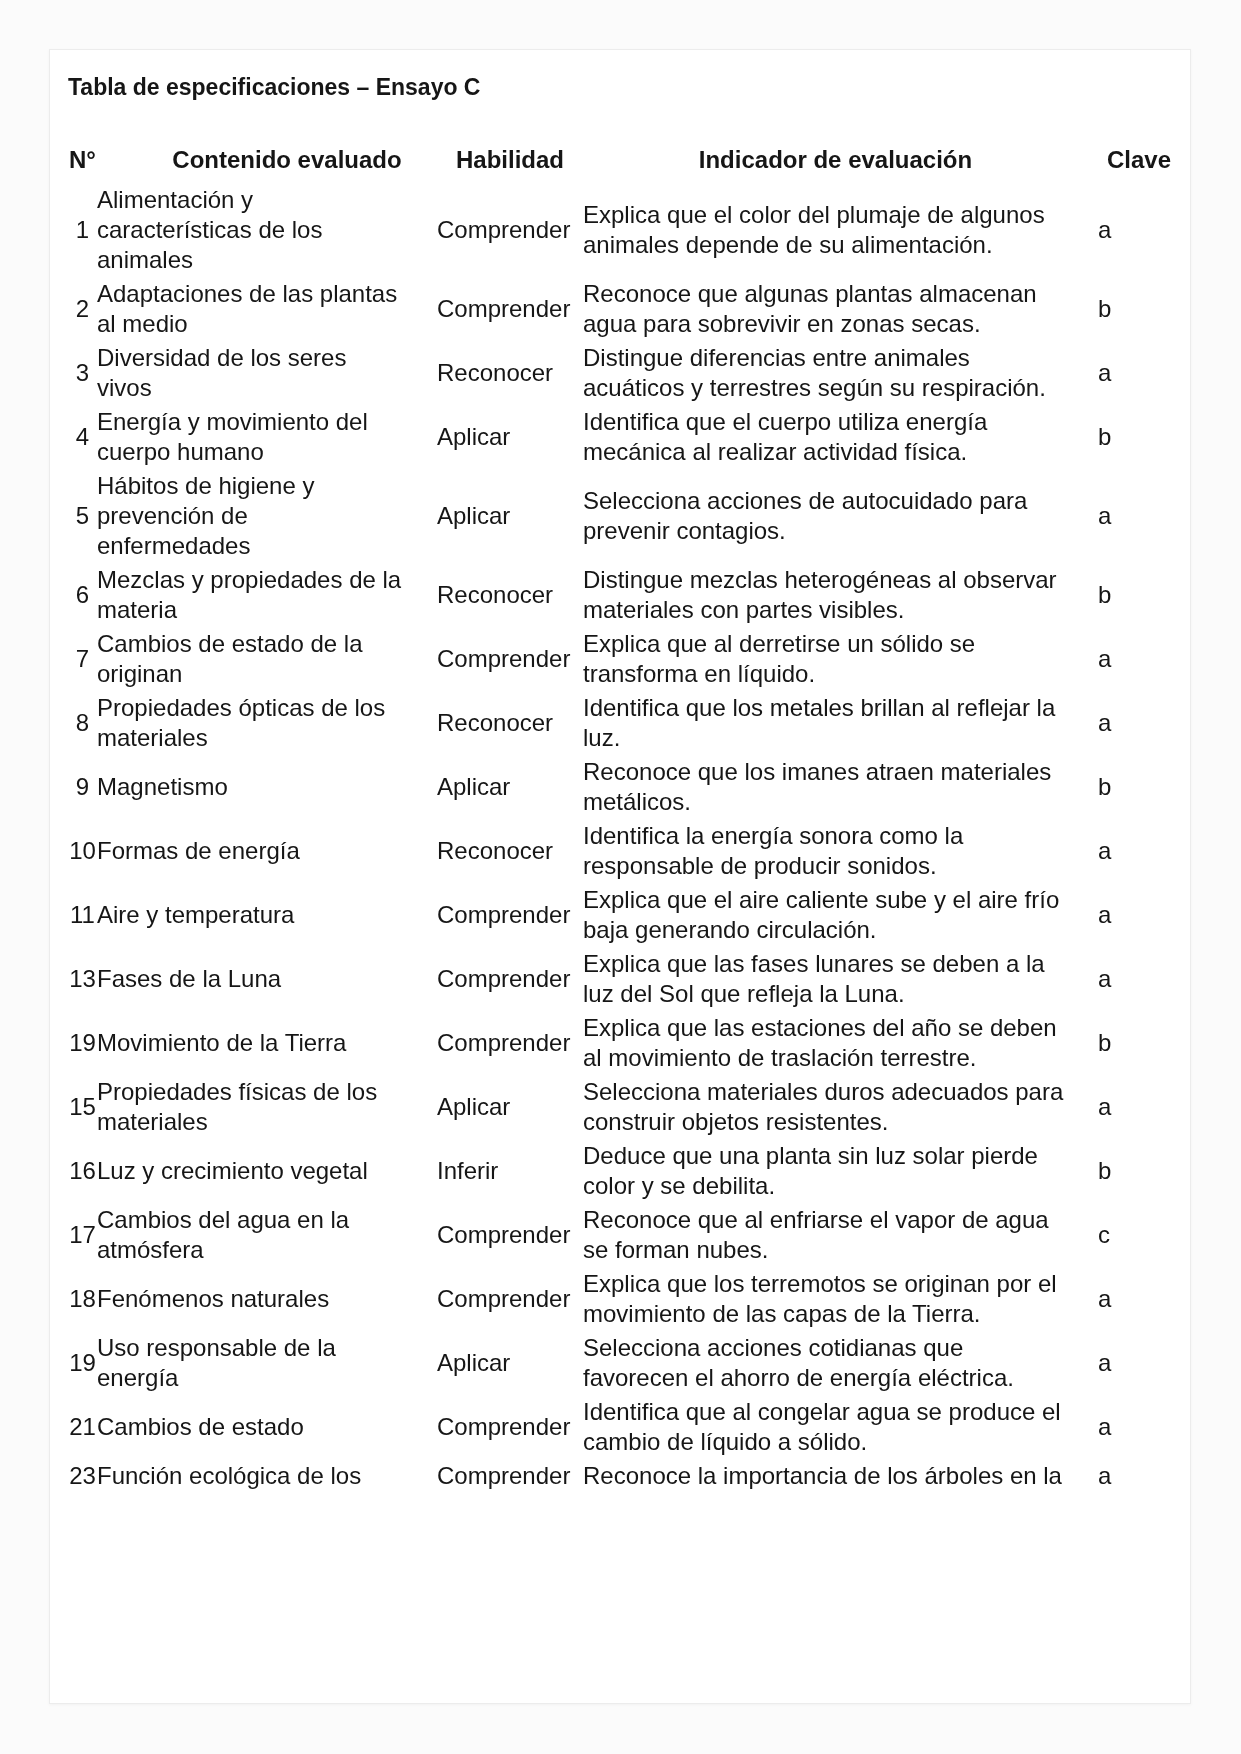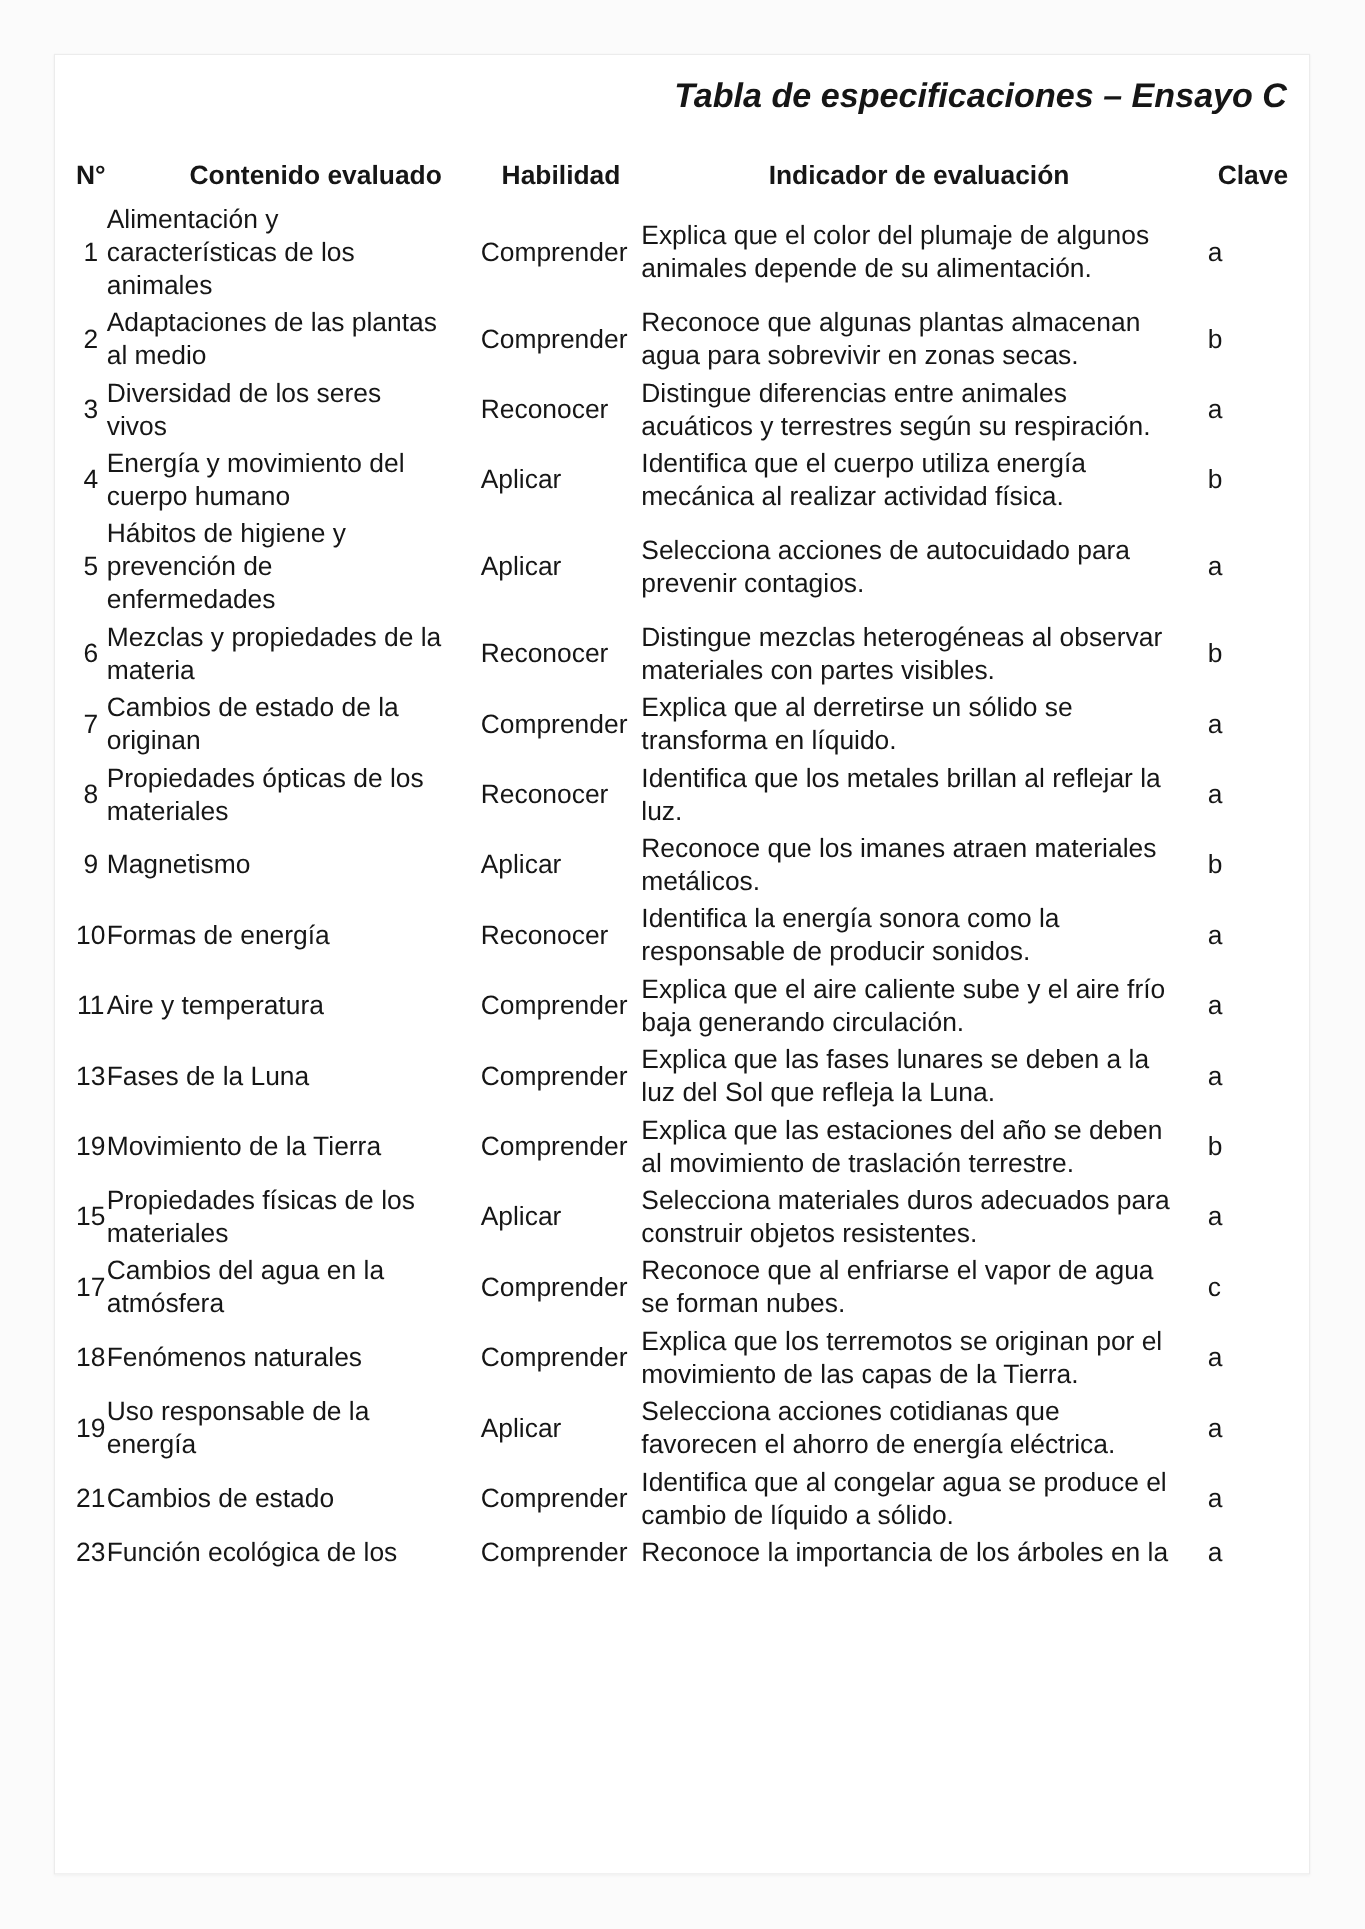--- a/index.html
+++ b/index.html
@@ -14,26 +14,25 @@
     left: 49px;
     top: 49px;
     width: 1142px;
     height: 1655px;
     background: #ffffff;
     border: 1px solid #ececec;
     box-shadow: 0 1px 3px rgba(0,0,0,0.04);
     padding: 22px 0 0 18px;
   }
   .doc-title {
-    font-size: 31px;
+    font-size: 23px;
     font-weight: bold;
     line-height: 30px;
-    text-align: right;
+    text-align: left;
     margin-right: 20px;
-    font-style: italic;
   }
   table.spec-table {
     border-collapse: collapse;
     table-layout: fixed;
     width: 1122px;
     margin-top: 43px;
   }
   col.c-num  { width: 29px; }
   col.c-cont { width: 340px; }
   col.c-hab  { width: 146px; }
@@ -215,20 +214,28 @@
   <tr>
     <td class="t-num">15</td>
     <td class="t-cont">Propiedades físicas de los
 materiales</td>
     <td class="t-hab">Aplicar</td>
     <td class="t-ind">Selecciona materiales duros adecuados para
 construir objetos resistentes.</td>
     <td class="t-key">a</td>
   </tr>
 
+  <tr>
+    <td class="t-num">16</td>
+    <td class="t-cont">Luz y crecimiento vegetal</td>
+    <td class="t-hab">Inferir</td>
+    <td class="t-ind">Deduce que una planta sin luz solar pierde
+color y se debilita.</td>
+    <td class="t-key">b</td>
+  </tr>
 
   <tr>
     <td class="t-num">17</td>
     <td class="t-cont">Cambios del agua en la
 atmósfera</td>
     <td class="t-hab">Comprender</td>
     <td class="t-ind">Reconoce que al enfriarse el vapor de agua
 se forman nubes.</td>
     <td class="t-key">c</td>
   </tr>

